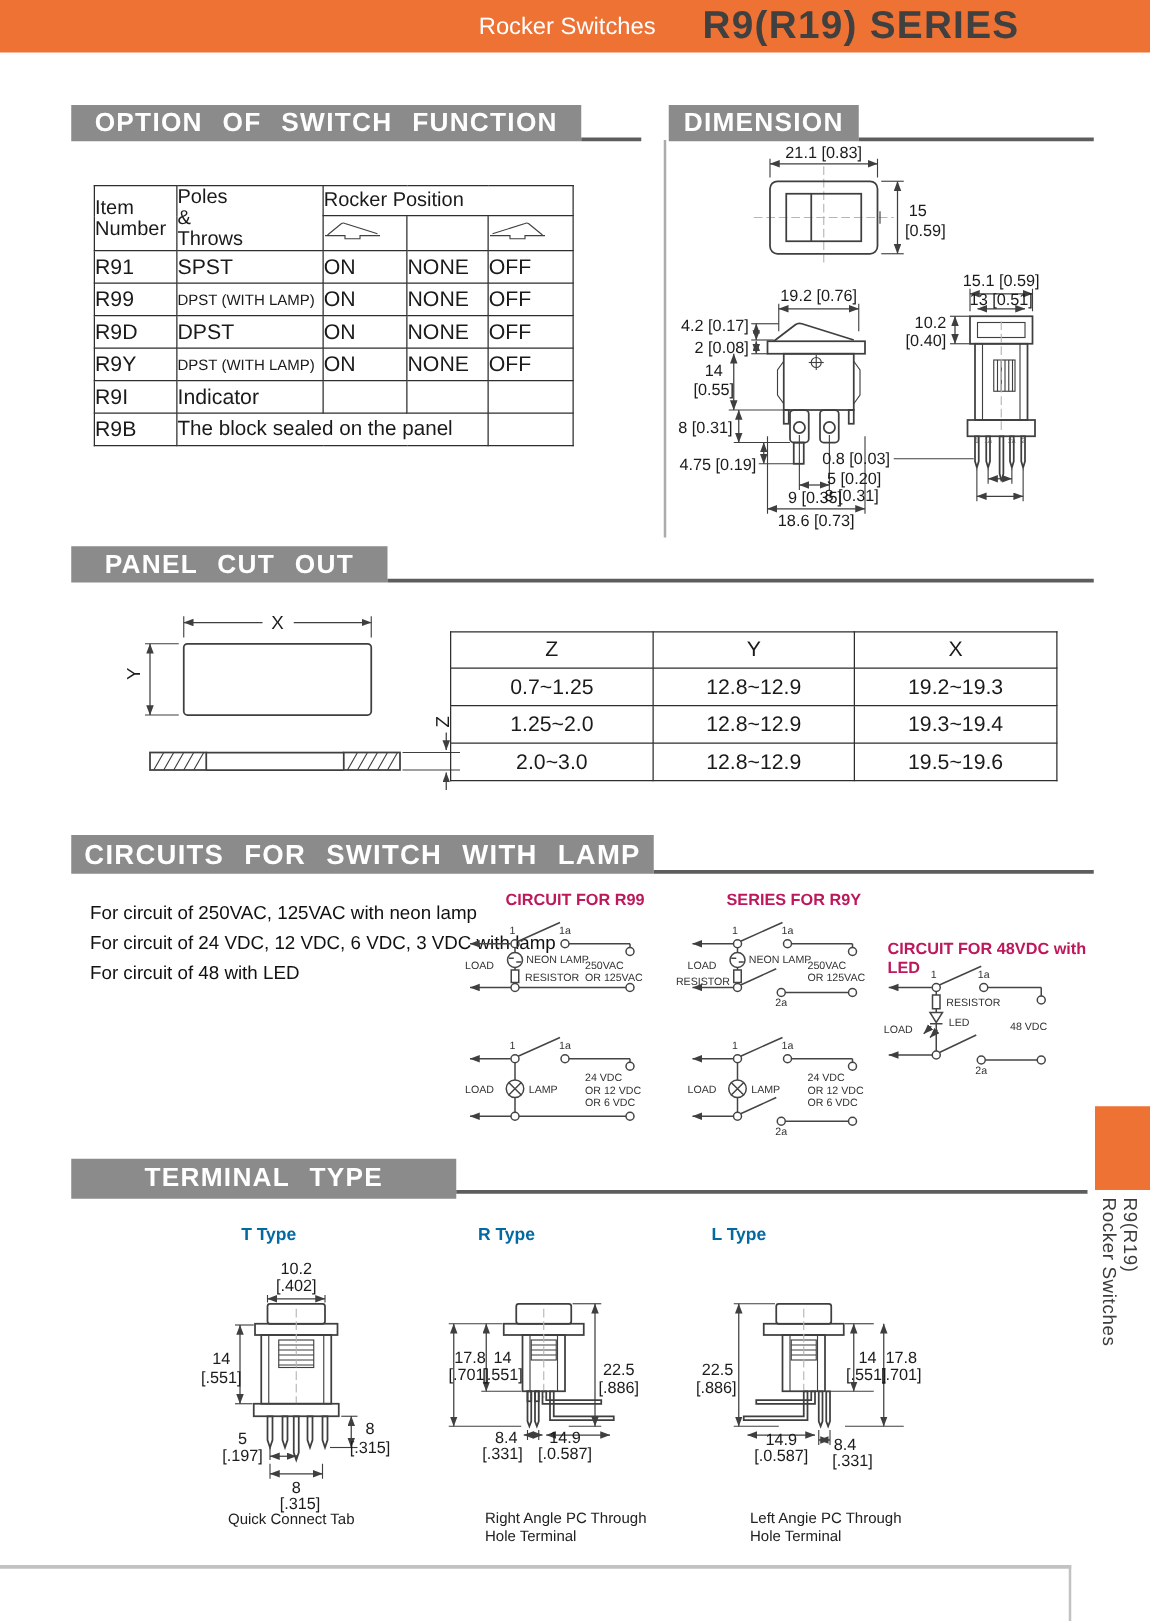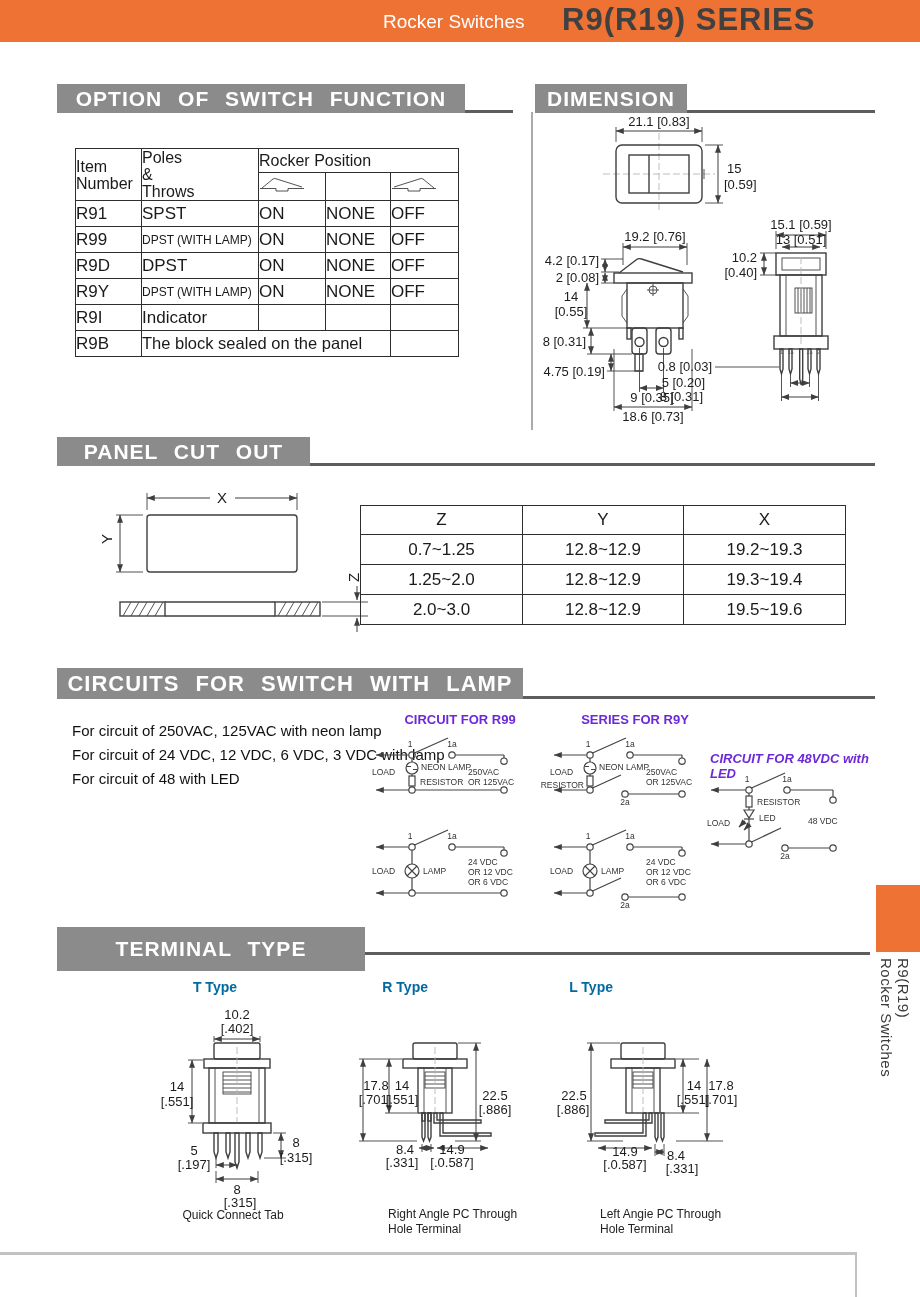--- a/index.html
+++ b/index.html
@@ -19,21 +19,21 @@
   .opt-table td{border:1.6px solid #2e2e2e;text-align:left;vertical-align:middle;
                 font-size:17px;padding:0;}
   .opt-table .hd{font-size:16px;line-height:17px;}
   .opt-table .sm{font-size:12px;}
   .opt-table .r9b{font-size:16.5px;}
   
   .panel-table{position:absolute;left:360px;top:505px;border-collapse:collapse;table-layout:fixed;}
   .panel-table td{border:1.6px solid #2e2e2e;text-align:center;vertical-align:middle;font-size:17px;padding:0;}
   
   .note{position:absolute;font-size:15px;color:#111;}
-  .ctitle{position:absolute;font-size:13px;font-weight:600;color:#6d28d9;text-align:center;}
+  .ctitle{position:absolute;font-size:13px;font-weight:600;color:#be185d;text-align:center;}
   .ttype{position:absolute;font-size:14px;font-weight:700;color:#0369a1;text-align:right;width:80px;}
   .cap{position:absolute;font-size:12px;color:#222;line-height:15px;}
   
   .tab{position:absolute;left:876px;top:885px;width:44px;height:67px;background:#EE7233;}
   .tabtxt{position:absolute;left:878px;top:958px;height:150px;writing-mode:vertical-rl;
           font-size:15px;color:#3c3c3c;line-height:17px;letter-spacing:0.5px;}
   
   svg{position:absolute;overflow:visible;}
   svg .ln{stroke:#3f3f3f;stroke-width:1.4;fill:none;}
   svg .th{stroke:#3f3f3f;stroke-width:0.9;fill:none;}
@@ -67,21 +67,21 @@
   <div class="secbar" style="left:535px;top:84px;width:152px;">DIMENSION</div>
   <div class="rule" style="left:687px;top:110px;width:188px;"></div>
   <div class="vline" style="left:531px;top:112px;height:318px;"></div>
 
   <div class="secbar" style="left:57px;top:437px;width:253px;">PANEL CUT OUT</div>
   <div class="rule" style="left:310px;top:463px;width:565px;"></div>
 
   <div class="secbar" style="left:57px;top:668px;width:466px;height:31px;font-size:22px;">CIRCUITS FOR SWITCH WITH LAMP</div>
   <div class="rule" style="left:523px;top:696px;width:352px;"></div>
 
-  <div class="secbar" style="left:57px;top:927px;width:308px;height:44px;">TERMINAL TYPE</div>
+  <div class="secbar" style="left:57px;top:927px;width:308px;height:32px;">TERMINAL TYPE</div>
   <div class="rule" style="left:365px;top:952px;width:505px;"></div>
 
   <table class="opt-table">
     <colgroup>
         <col style="width:66px">
         <col style="width:117px">
         <col style="width:67px">
         <col style="width:65px">
         <col style="width:68px">
       </colgroup>
@@ -317,21 +317,21 @@
     </tr>
   </tbody>
     </table>
 
   <div class="note" style="left:72px;top:722px;">For circuit of 250VAC, 125VAC with neon lamp</div>
   <div class="note" style="left:72px;top:746px;">For circuit of 24 VDC, 12 VDC, 6 VDC, 3 VDC with lamp</div>
   <div class="note" style="left:72px;top:770px;">For circuit of 48 with LED</div>
 
   <div class="ctitle" style="left:395px;top:712px;width:130px;">CIRCUIT FOR R99</div>
   <div class="ctitle" style="left:570px;top:712px;width:130px;">SERIES FOR R9Y</div>
-  <div class="ctitle" style="left:710px;top:751px;width:185px;text-align:left;font-style:italic;">CIRCUIT FOR 48VDC with LED</div>
+  <div class="ctitle" style="left:710px;top:751px;width:185px;text-align:left;">CIRCUIT FOR 48VDC with LED</div>
 
   <svg style="left:370px;top:728px;" width="150" height="190" viewBox="0 0 150 190">
     <line class="c-ln" x1="6" y1="27" x2="38.5" y2="27" marker-start="url(#arr)"></line>
     <circle class="c-ln" cx="42" cy="27" r="3.2"></circle>
     <text class="c-tx" x="40" y="19" text-anchor="middle">1</text>
     <line class="c-ln" x1="44.5" y1="25" x2="78" y2="10"></line>
     <circle class="c-ln" cx="82" cy="27" r="3.2"></circle>
     <text class="c-tx" x="82" y="19" text-anchor="middle">1a</text>
     <line class="c-ln" x1="85.2" y1="27" x2="134" y2="27"></line>
     <line class="c-ln" x1="134" y1="27" x2="134" y2="30"></line>

